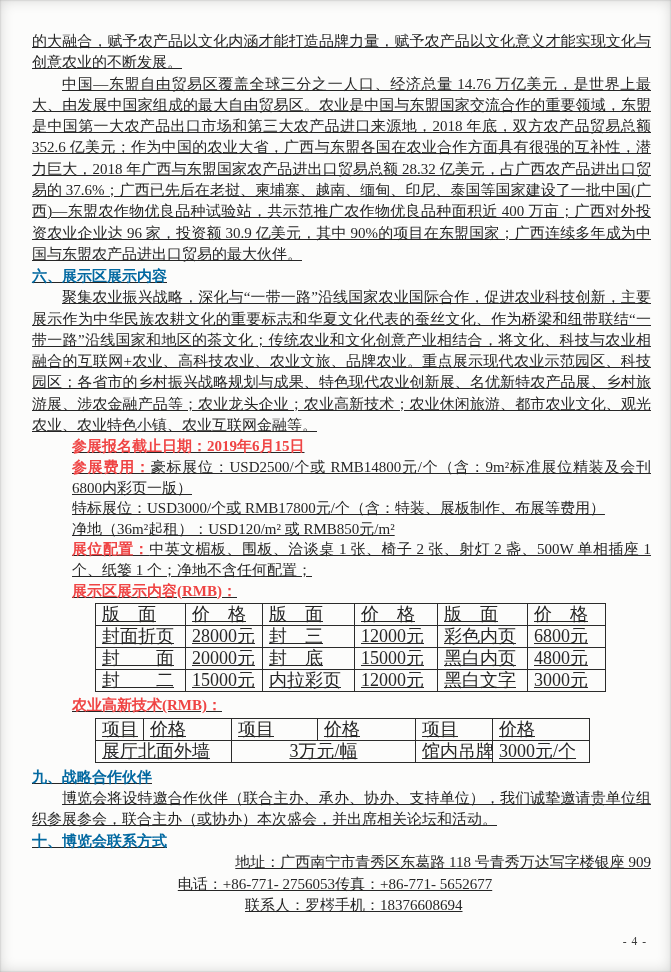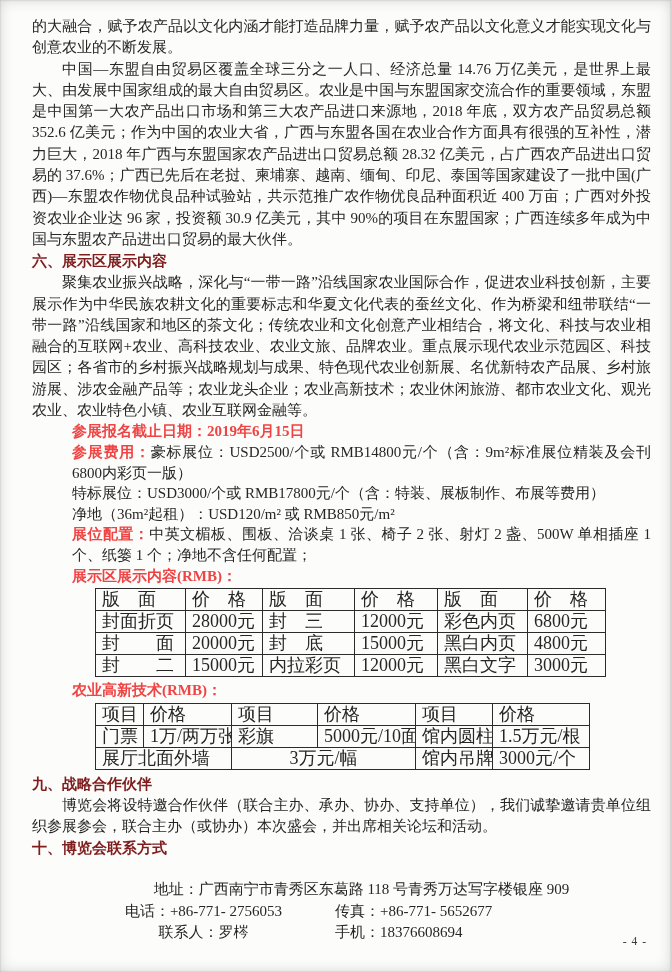--- a/index.html
+++ b/index.html
@@ -6,49 +6,50 @@
   .page{
     position:relative;
     width:671px;height:972px;
     background:#fcfcfb;
     box-shadow:inset 0 0 14px rgba(0,0,0,0.16), inset 0 0 2px rgba(0,0,0,0.25);
     overflow:hidden;
     font-family:"Liberation Serif","DejaVu Serif",serif;
     color:#262626;
   }
   .content{
-    padding:16px 20px 0 32px;
+    padding:31px 20px 0 32px;
     font-size:15px;
     line-height:21.3px;
     text-align:justify;
+    text-decoration:underline;
   }
   p{margin:0;}
   .indent{text-indent:2em;}
-  h3{font-size:15px;line-height:22px;margin:0;font-weight:bold;color:#7f1d1d;text-align:left;}
+  h3{font-size:15px;line-height:22px;margin:0;font-weight:bold;color:#0369a1;text-align:left;}
   .sub{padding-left:40px;line-height:20.6px;text-align:justify;}
   .sub p{margin:0;}
   .bold{font-weight:bold;color:#ef4444;}
   .tbl{
     border-collapse:collapse;
     table-layout:fixed;
     width:494px;
     margin:2px 0 3px 23px;
   }
   .tbl th,.tbl td{
     border:1.5px solid #2b2b2b;
     padding:0 6px;
     height:21px;
     font-size:18px;
     font-weight:normal;
     text-align:left;
     white-space:nowrap;
     overflow:hidden;
   }
   .tbl td.ctr{text-align:center;}
-  .contact{padding-left:40px;line-height:21.4px;text-align:center;margin-top:20px;}
+  .contact{padding-left:40px;line-height:21.4px;text-align:right;}
   .crow{display:flex;}
   .c1{width:263px;}
   .pagenum{
     position:absolute;
     right:24px;bottom:25px;
     font-size:11.5px;
     letter-spacing:1px;
     color:#3a3a3a;
   }
 </style>
@@ -130,28 +131,20 @@
         <tbody>
             <tr>
           <th>项目</th>
           <th>价格</th>
           <th>项目</th>
           <th>价格</th>
           <th>项目</th>
           <th>价格</th>
         </tr>
         <tr>
-          <td>门票</td>
-          <td>1万/两万张</td>
-          <td>彩旗</td>
-          <td>5000元/10面</td>
-          <td>馆内圆柱</td>
-          <td>1.5万元/根</td>
-        </tr>
-        <tr>
           <td colspan="2">展厅北面外墙</td>
           <td colspan="2" class="ctr">3万元/幅</td>
           <td>馆内吊牌</td>
           <td>3000元/个</td>
         </tr>
       </tbody>
         </table>
     </div>
 
     <h3>九、战略合作伙伴</h3>

